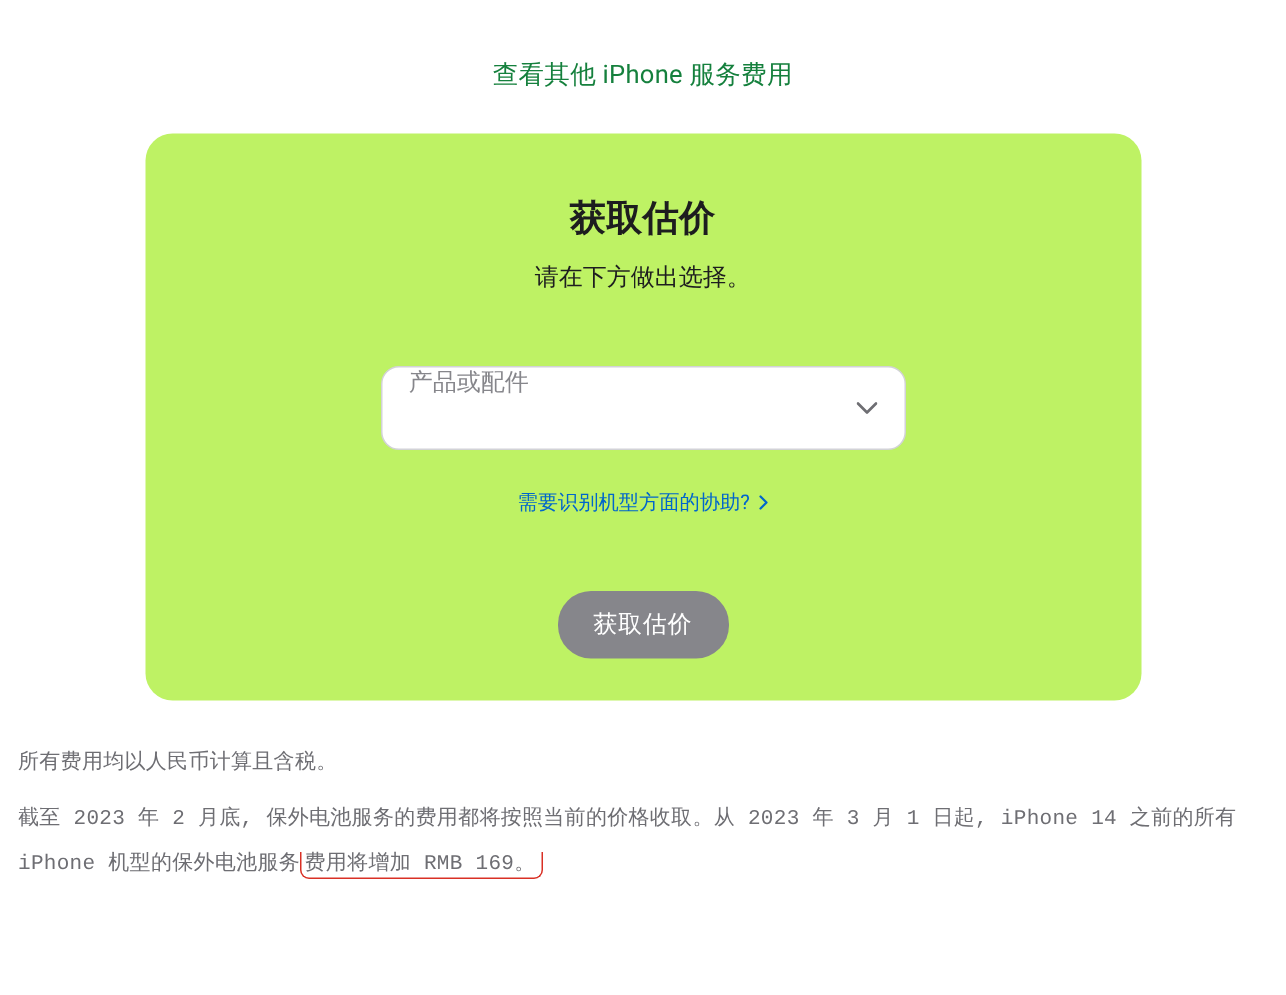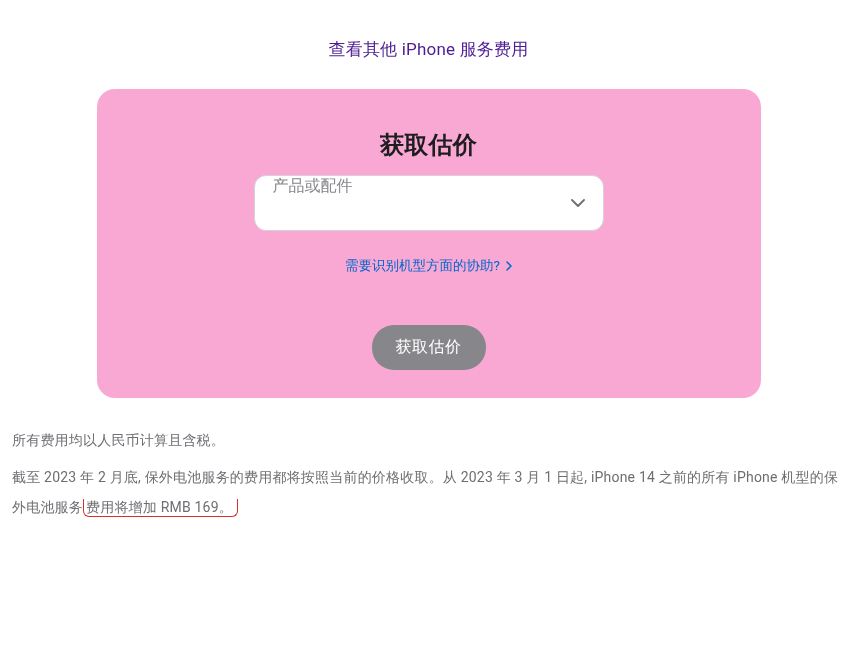--- a/index.html
+++ b/index.html
@@ -14,27 +14,27 @@
       height: 663px;
       overflow: hidden;
       color: #1d1d1f;
     }
     .top-link {
       text-align: center;
       padding-top: 38px;
       padding-bottom: 28px;
     }
     .top-link a {
-      color: #4c1d95;
+      color: #15803d;
       text-decoration: none;
       font-size: 17px;
       letter-spacing: 0.2px;
     }
     .card {
-      background: #f9a8d4;
+      background: #bef264;
       border-radius: 18px;
       width: 664px;
       margin: 0 auto;
       padding: 40px 0 28px 0;
       text-align: center;
     }
     .card-title {
       font-size: 24px;
       font-weight: 600;
       color: #1d1d1f;
@@ -106,38 +106,40 @@
     }
     .footer-text {
       padding: 28px 12px 0 12px;
       font-size: 14px;
       color: #6e6e73;
       line-height: 2.1;
       letter-spacing: 0.2px;
     }
     .footer-text p {
       margin-bottom: 8px;
+      font-family: Liberation Mono, monospace;
     }
     .highlight-box {
       display: inline;
       border: 1.5px solid #d93025;
       border-top: none;
       border-radius: 0 0 6px 6px;
       padding: 0 4px 1px 2px;
     }
   </style>
 </head>
 <body>
 
 <div class="top-link">
   <a href="#">查看其他 iPhone 服务费用</a>
 </div>
 
 <div class="card">
   <h2 class="card-title">获取估价</h2>
+  <p class="card-subtitle">请在下方做出选择。</p>
 
   <div class="select-wrapper">
     <div class="select-field">
       <span>产品或配件</span>
       <span class="chevron">
         <svg viewBox="0 0 14 8" fill="none">
             <path d="M1 1L7 7L13 1" stroke="#6e6e73" stroke-width="1.8" stroke-linecap="round" stroke-linejoin="round"></path>
           </svg>
       </span>
     </div>

